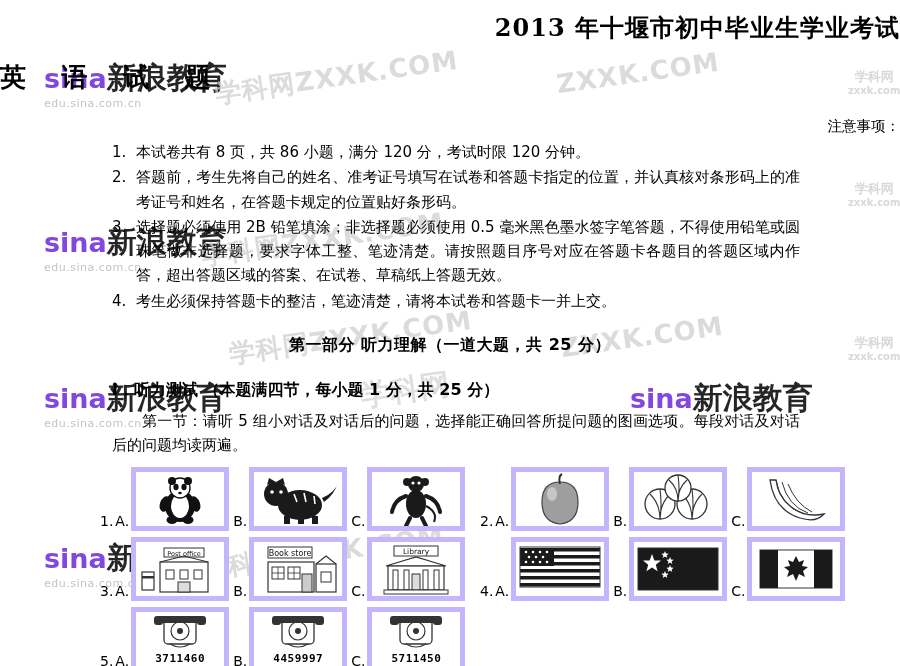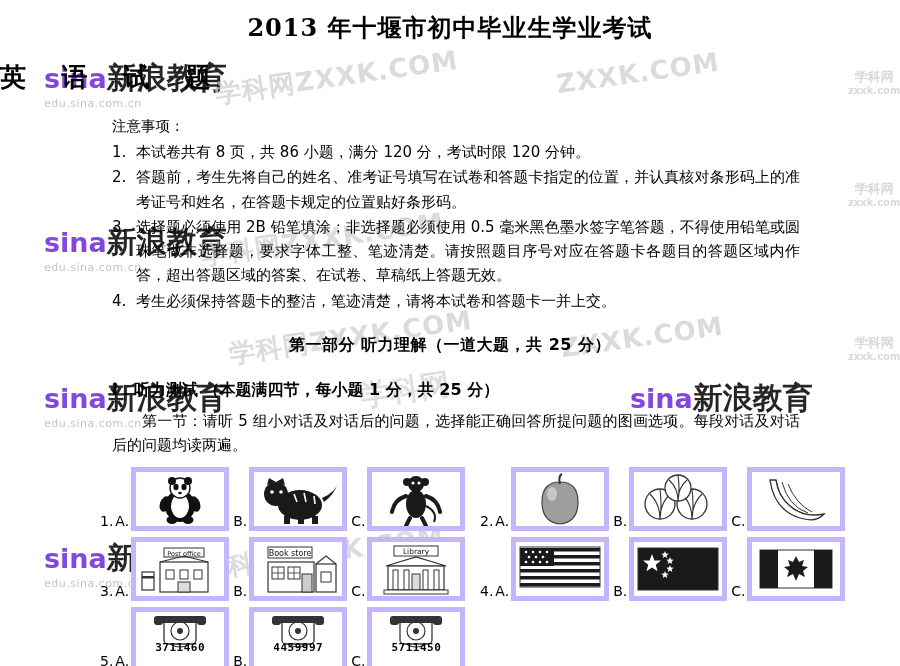--- a/index.html
+++ b/index.html
@@ -68,38 +68,39 @@
   .wm-badge .t1 { font-size: 13px; }
   .wm-badge .t2 { font-size: 10px; }
 
   
   .page {
     position: relative;
     z-index: 5;
     padding: 0;
   }
   .title-main {
-    text-align: center;
+    text-align: right;
     font-family: "DejaVu Serif", serif;
     font-size: 24px;
     font-weight: bold;
     letter-spacing: 1px;
     margin-top: 12px;
   }
   .title-sub {
     font-family: Liberation Mono, monospace;
     font-size: 26px;
     font-weight: bold;
     letter-spacing: 10px;
     margin-top: 16px;
   }
   .notice-head {
     margin: 22px 0 4px 112px;
     font-size: 14.5px;
     font-family: "DejaVu Sans", sans-serif;
+    text-align: right;
   }
   ol.notice {
     margin: 0;
     padding: 0 100px 0 136px;
     list-style: none;
     font-size: 15px;
     line-height: 1.62;
   }
   ol.notice li {
     position: relative;
@@ -167,21 +168,21 @@
     height: 54px;
     border: 5px solid #c4b5fd;
     background: #fff;
     position: relative;
     overflow: hidden;
   }
   .pic svg { display: block; }
 
   .phone-num {
     position: absolute;
-    bottom: 12px;
+    bottom: 1px;
     left: 0;
     right: 0;
     text-align: center;
     font-family: "DejaVu Sans Mono", monospace;
     font-size: 11px;
     font-weight: bold;
     letter-spacing: .5px;
   }
 </style>
 </head>

